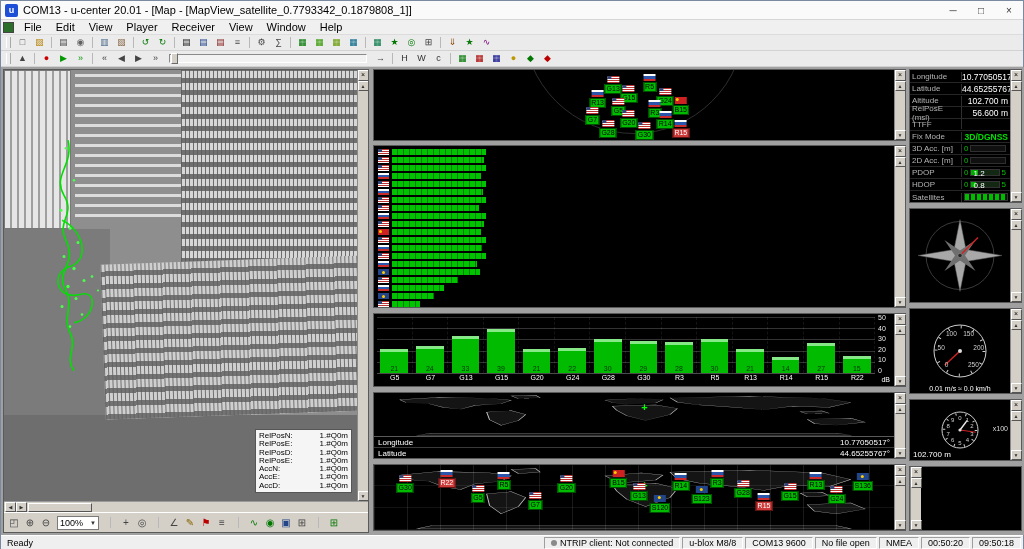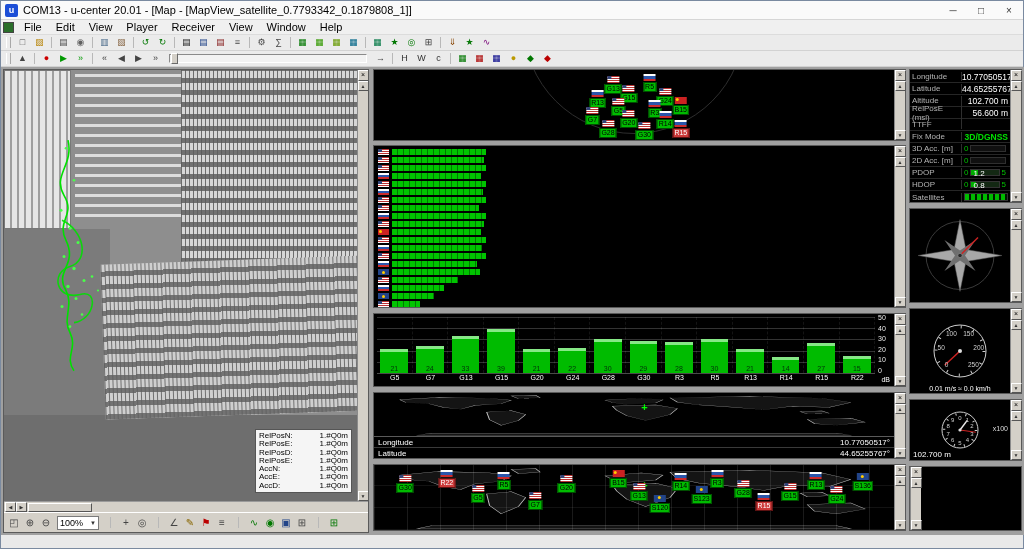--- a/index.html
+++ b/index.html
@@ -1013,14 +1013,27 @@
       <div class="v-rail">
         <div class="close-btn">×</div>
         <div class="scroll-btn">▲</div>
         <div class="v-track"></div>
         <div class="scroll-btn">▼</div>
       </div>
     </div>
 
   </div>
 
+  <div class="statusbar">
+    <div class="sb-seg sb-ready">Ready</div>
+    <div class="sb-seg">
+      <span class="sb-dot"></span>
+      <span>NTRIP client: Not connected</span>
+    </div>
+    <div class="sb-seg">u-blox M8/8</div>
+    <div class="sb-seg">COM13 9600</div>
+    <div class="sb-seg">No file open</div>
+    <div class="sb-seg">NMEA</div>
+    <div class="sb-seg">00:50:20</div>
+    <div class="sb-seg">09:50:18</div>
+  </div>
 
 </div>
 
 </body></html>

